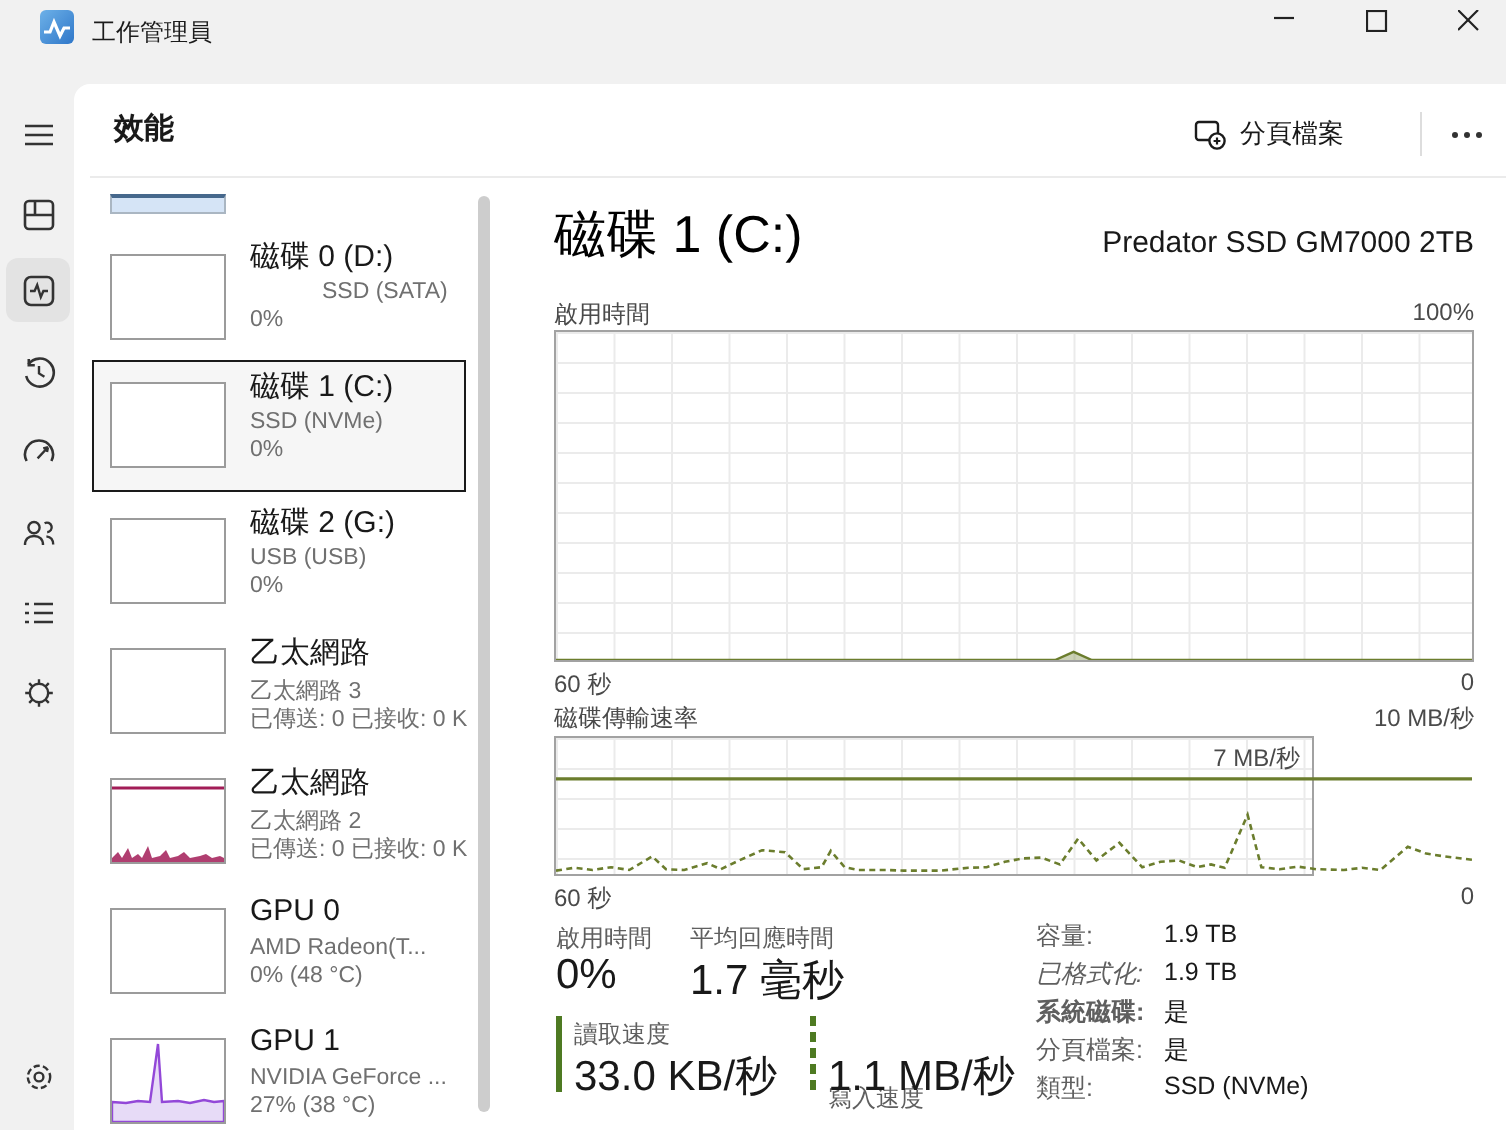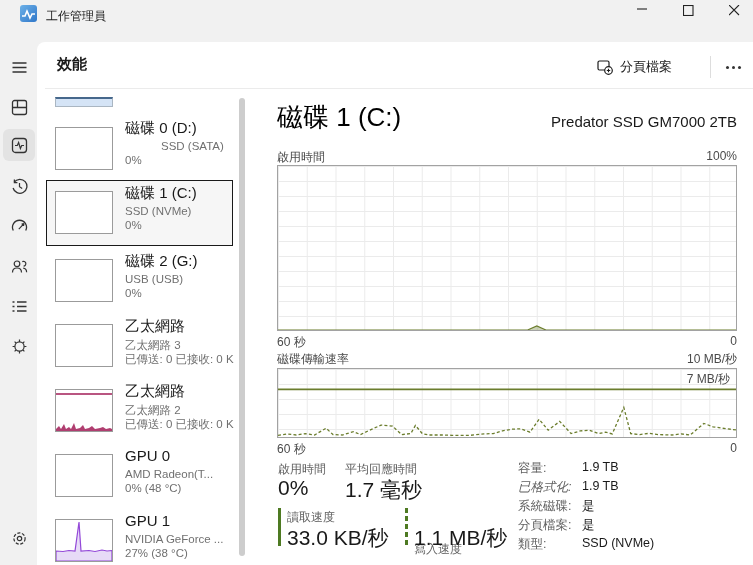--- a/index.html
+++ b/index.html
@@ -224,21 +224,21 @@
 <div class="abs chart" style="left:277px;top:165px;width:460px;height:166px;">
   <svg width="458" height="164" viewBox="0 0 458 164">
     <polyline points="0.0,164.0 229.0,164.0 249.6,164.0 258.8,159.9 267.9,164.0 458.0,164.0" fill="rgba(107,125,45,0.35)" stroke="#6b7d2d" stroke-width="1.2"></polyline>
   </svg>
 </div>
 <div class="abs axis" style="left:277px;top:334px;">60 秒</div>
 <div class="abs axis" style="top:334px;right:16px;">0</div>
 
 <div class="abs ch-lbl" style="left:277px;top:351px;">磁碟傳輸速率</div>
 <div class="abs ch-lbl" style="top:351px;right:16px;">10 MB/秒</div>
-<div class="abs chart" style="left:277px;top:368px;width:460px;height:70px;">
+<div class="abs chart" style="left:277px;top:368px;width:380px;height:70px;">
   <svg width="458" height="68" viewBox="0 0 458 68">
     <line x1="0" y1="20.4" x2="458" y2="20.4" stroke="#6b7d2d" stroke-width="1.6"></line>
     <polyline points="0.0,66.3 9.2,64.9 18.3,66.0 27.5,64.6 36.6,66.0 48.1,59.2 55.0,65.6 64.1,66.0 75.6,62.6 82.4,65.6 91.6,61.2 103.0,56.1 114.5,57.1 123.7,65.6 132.8,64.6 137.4,56.4 144.3,64.6 151.1,66.0 164.9,66.0 174.0,66.3 192.4,66.3 206.1,64.9 215.3,64.6 224.4,61.9 233.6,60.2 242.7,59.8 251.9,63.2 261.1,50.3 270.2,61.2 281.7,52.4 293.1,64.6 302.3,61.9 311.4,61.2 320.6,64.6 327.5,63.2 334.3,64.9 345.8,38.4 352.7,64.6 361.8,65.6 371.0,64.3 380.1,65.6 393.9,66.0 403.0,64.9 412.2,66.0 425.9,54.4 435.1,57.8 444.3,59.2 458.0,60.9" fill="none" stroke="#6b7d2d" stroke-width="1.3" stroke-dasharray="3 2.2"></polyline>
   </svg>
   <div class="ref-lbl">7 MB/秒</div>
 </div>
 <div class="abs axis" style="left:277px;top:441px;">60 秒</div>
 <div class="abs axis" style="top:441px;right:16px;">0</div>
 
 <div class="abs stat-lbl" style="left:278px;top:461px;">啟用時間</div>
@@ -251,18 +251,18 @@
 <div class="abs stat-val" style="left:287px;top:524px;">33.0 KB/秒</div>
 
 <div class="abs bar-dash" style="left:405px;top:508px;"></div>
 <div class="abs stat-lbl" style="left:414px;top:509px;margin-top:32px;">寫入速度</div>
 <div class="abs stat-val" style="left:414px;top:524px;">1.1 MB/秒</div>
 
 <div class="abs prop-lbl" style="left:518px;top:460px;">容量:</div>
 <div class="abs prop-val" style="left:582px;top:460px;">1.9 TB</div>
 <div class="abs prop-lbl" style="left:518px;top:479px;font-style:italic;">已格式化:</div>
 <div class="abs prop-val" style="left:582px;top:479px;">1.9 TB</div>
-<div class="abs prop-lbl" style="left:518px;top:498px;">系統磁碟:</div>
+<div class="abs prop-lbl" style="left:518px;top:498px;font-weight:bold;">系統磁碟:</div>
 <div class="abs prop-val" style="left:582px;top:498px;">是</div>
 <div class="abs prop-lbl" style="left:518px;top:517px;">分頁檔案:</div>
 <div class="abs prop-val" style="left:582px;top:517px;">是</div>
 <div class="abs prop-lbl" style="left:518px;top:536px;">類型:</div>
 <div class="abs prop-val" style="left:582px;top:536px;">SSD (NVMe)</div>
 
 </body></html>

